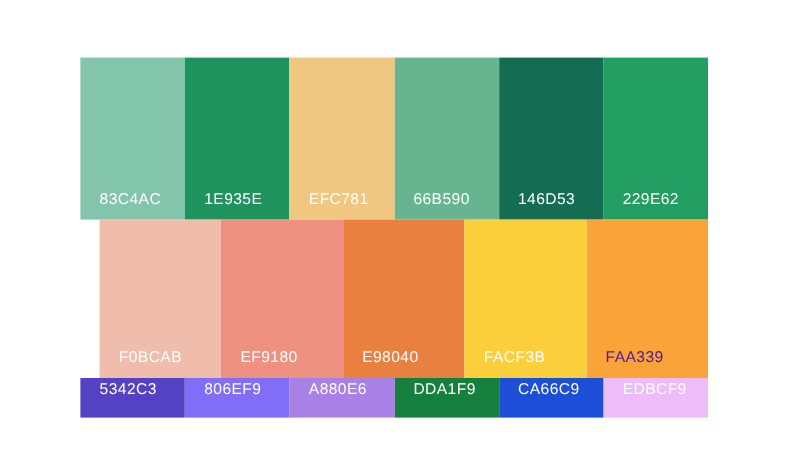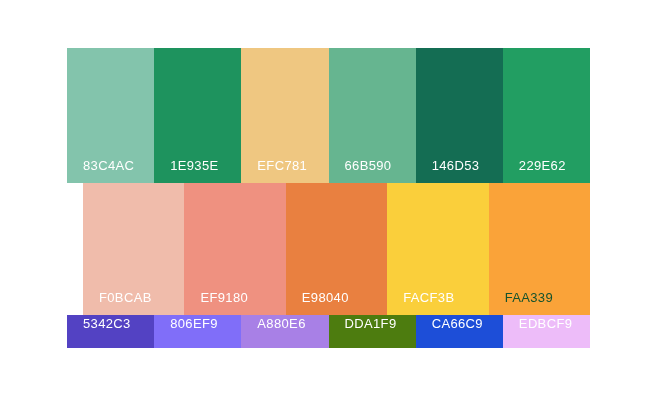--- a/index.html
+++ b/index.html
@@ -98,35 +98,35 @@
       <div class="swatch" style="background-color: rgb(239, 145, 128);">
         <span class="swatch-label" style="color: rgb(255, 255, 255);">EF9180</span>
       </div>
       <div class="swatch" style="background-color: rgb(233, 128, 64);">
         <span class="swatch-label" style="color: rgb(255, 255, 255);">E98040</span>
       </div>
       <div class="swatch" style="background-color: rgb(250, 207, 59);">
         <span class="swatch-label" style="color: rgb(255, 255, 255);">FACF3B</span>
       </div>
       <div class="swatch" style="background-color: rgb(250, 163, 57);">
-        <span class="swatch-label" style="color: #14532d;">FAA339</span>
+        <span class="swatch-label" style="color: #4c1d95;">FAA339</span>
       </div>
     </div>
 
     <div class="palette-row row-purples">
       <div class="swatch" style="background-color: rgb(83, 66, 195);">
         <span class="swatch-label" style="color: rgb(255, 255, 255);">5342C3</span>
       </div>
       <div class="swatch" style="background-color: rgb(128, 110, 249);">
         <span class="swatch-label" style="color: rgb(255, 255, 255);">806EF9</span>
       </div>
       <div class="swatch" style="background-color: rgb(168, 128, 230);">
         <span class="swatch-label" style="color: rgb(255, 255, 255);">A880E6</span>
       </div>
-      <div class="swatch" style="background-color: #4d7c0f;">
+      <div class="swatch" style="background-color: #15803d;">
         <span class="swatch-label" style="color: rgb(255, 255, 255);">DDA1F9</span>
       </div>
       <div class="swatch" style="background-color: #1d4ed8;">
         <span class="swatch-label" style="color: rgb(255, 255, 255);">CA66C9</span>
       </div>
       <div class="swatch" style="background-color: rgb(237, 188, 249);">
         <span class="swatch-label" style="color: rgb(255, 255, 255);">EDBCF9</span>
       </div>
     </div>
 

